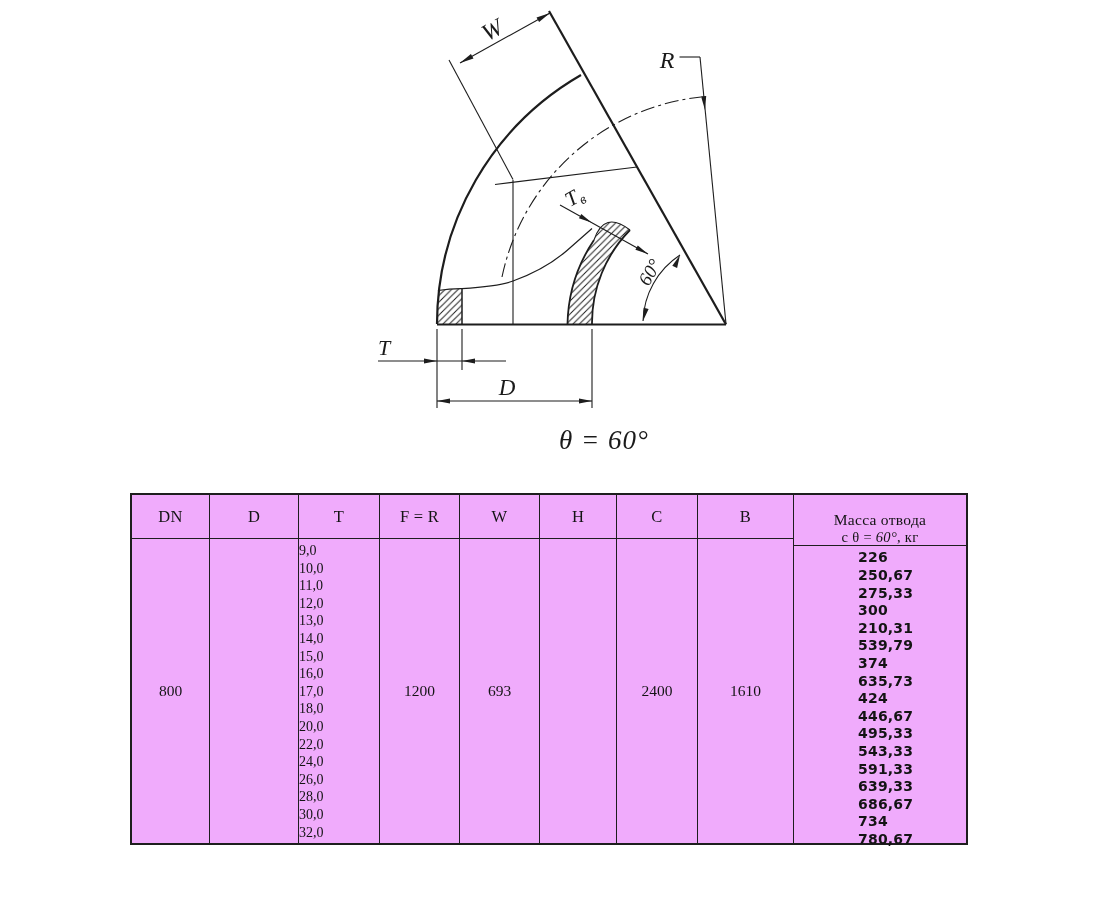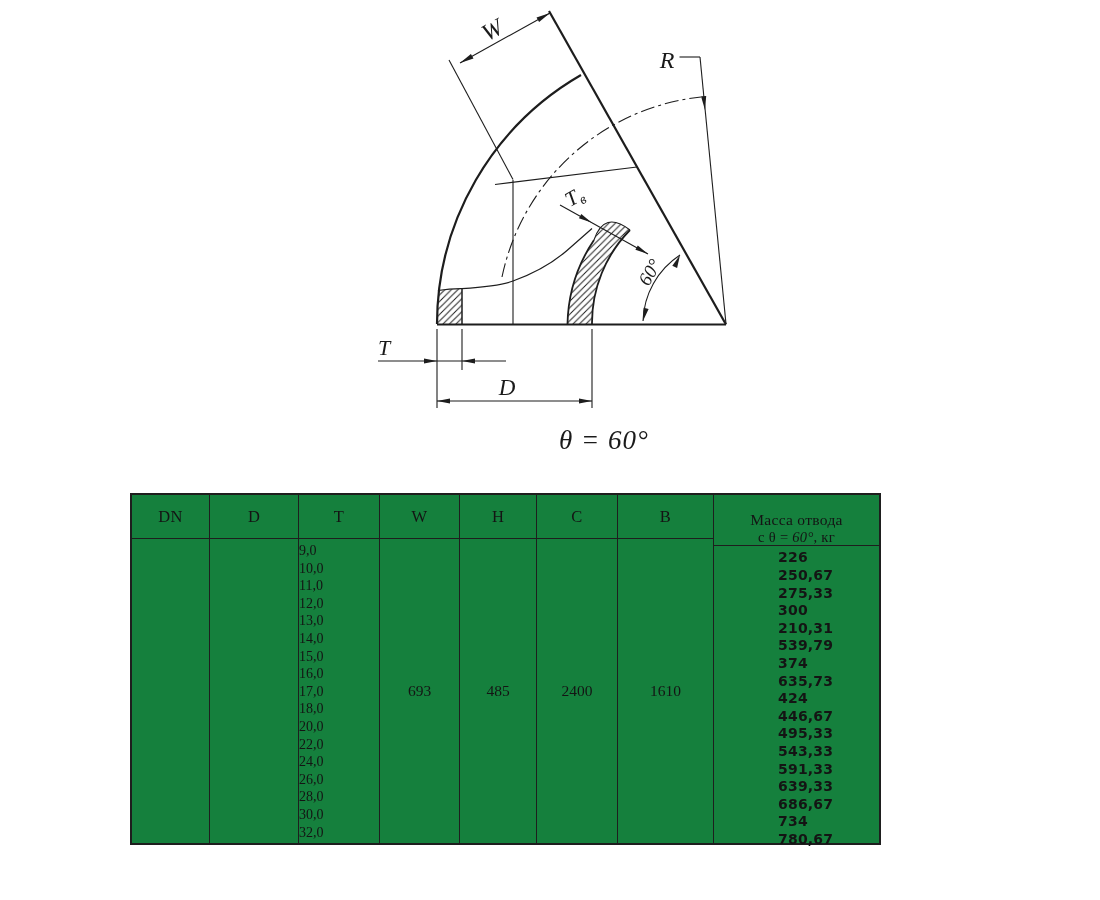--- a/index.html
+++ b/index.html
@@ -2,22 +2,22 @@
 <html><head>
 <meta charset="utf-8">
 <style>
   html,body{margin:0;padding:0;background:#ffffff;}
   .stage{position:relative;width:1100px;height:900px;background:#ffffff;overflow:hidden;
          font-family:"Liberation Serif","DejaVu Serif",serif;color:#141414;}
   svg.drawing{position:absolute;left:0;top:0;}
   svg text{fill:#1a1a1a;}
   .dwg-label{font-family:"Liberation Serif","DejaVu Serif",serif;font-style:italic;}
   
-  .dim-table{position:absolute;left:130px;top:493px;width:751px;height:352px;
-             box-sizing:border-box;border:2px solid #1e1e1e;display:flex;background:#15803d;}
+  .dim-table{position:absolute;left:130px;top:493px;width:838px;height:352px;
+             box-sizing:border-box;border:2px solid #1e1e1e;display:flex;background:#f0abfc;}
   .col{box-sizing:border-box;border-right:1.5px solid #1e1e1e;display:flex;flex-direction:column;flex:0 0 auto;}
   .col:last-child{border-right:none;flex:1 1 auto;}
   .th{box-sizing:border-box;height:44px;border-bottom:1.8px solid #1e1e1e;
       display:flex;align-items:center;justify-content:center;
       font-size:16.5px;letter-spacing:0.3px;}
   .th-two{flex-direction:column;line-height:1.15;justify-content:center;margin-top:16px;}
   .th-line1{font-size:15.5px;}
   .th-line2{font-size:14.5px;}
   .ital{font-style:italic;}
   .tb-single{flex:1;display:flex;align-items:center;justify-content:center;font-size:15.5px;}
@@ -97,20 +97,21 @@
     <text class="dwg-label" x="649" y="279" font-size="19" text-anchor="middle" transform="rotate(-60 649 272)">60°</text>
     <text class="dwg-label" x="384" y="355" font-size="22" text-anchor="middle">T</text>
     <text class="dwg-label" x="507" y="395" font-size="23" text-anchor="middle">D</text>
     <text class="dwg-label" x="604" y="449" font-size="27" text-anchor="middle" letter-spacing="1">θ = 60°</text>
   </svg>
 
   <div class="dim-table">
 
     <div class="col" style="width:78px">
       <div class="th">DN</div>
+      <div class="tb-single">800</div>
     </div>
 
     <div class="col" style="width:89px">
       <div class="th">D</div>
     </div>
 
     <div class="col" style="width:81px">
       <div class="th">T</div>
       <div class="tb-list">
         <div class="tline">9,0</div>
@@ -126,29 +127,32 @@
         <div class="tline">20,0</div>
         <div class="tline">22,0</div>
         <div class="tline">24,0</div>
         <div class="tline">26,0</div>
         <div class="tline">28,0</div>
         <div class="tline">30,0</div>
         <div class="tline">32,0</div>
       </div>
     </div>
 
+    <div class="col" style="width:80px">
+      <div class="th">F = R</div>
+      <div class="tb-single">1200</div>
+    </div>
 
     <div class="col" style="width:80px">
       <div class="th">W</div>
       <div class="tb-single">693</div>
     </div>
 
     <div class="col" style="width:77px">
       <div class="th">H</div>
-      <div class="tb-single">485</div>
     </div>
 
     <div class="col" style="width:81px">
       <div class="th">C</div>
       <div class="tb-single">2400</div>
     </div>
 
     <div class="col" style="width:96px">
       <div class="th">B</div>
       <div class="tb-single">1610</div>

